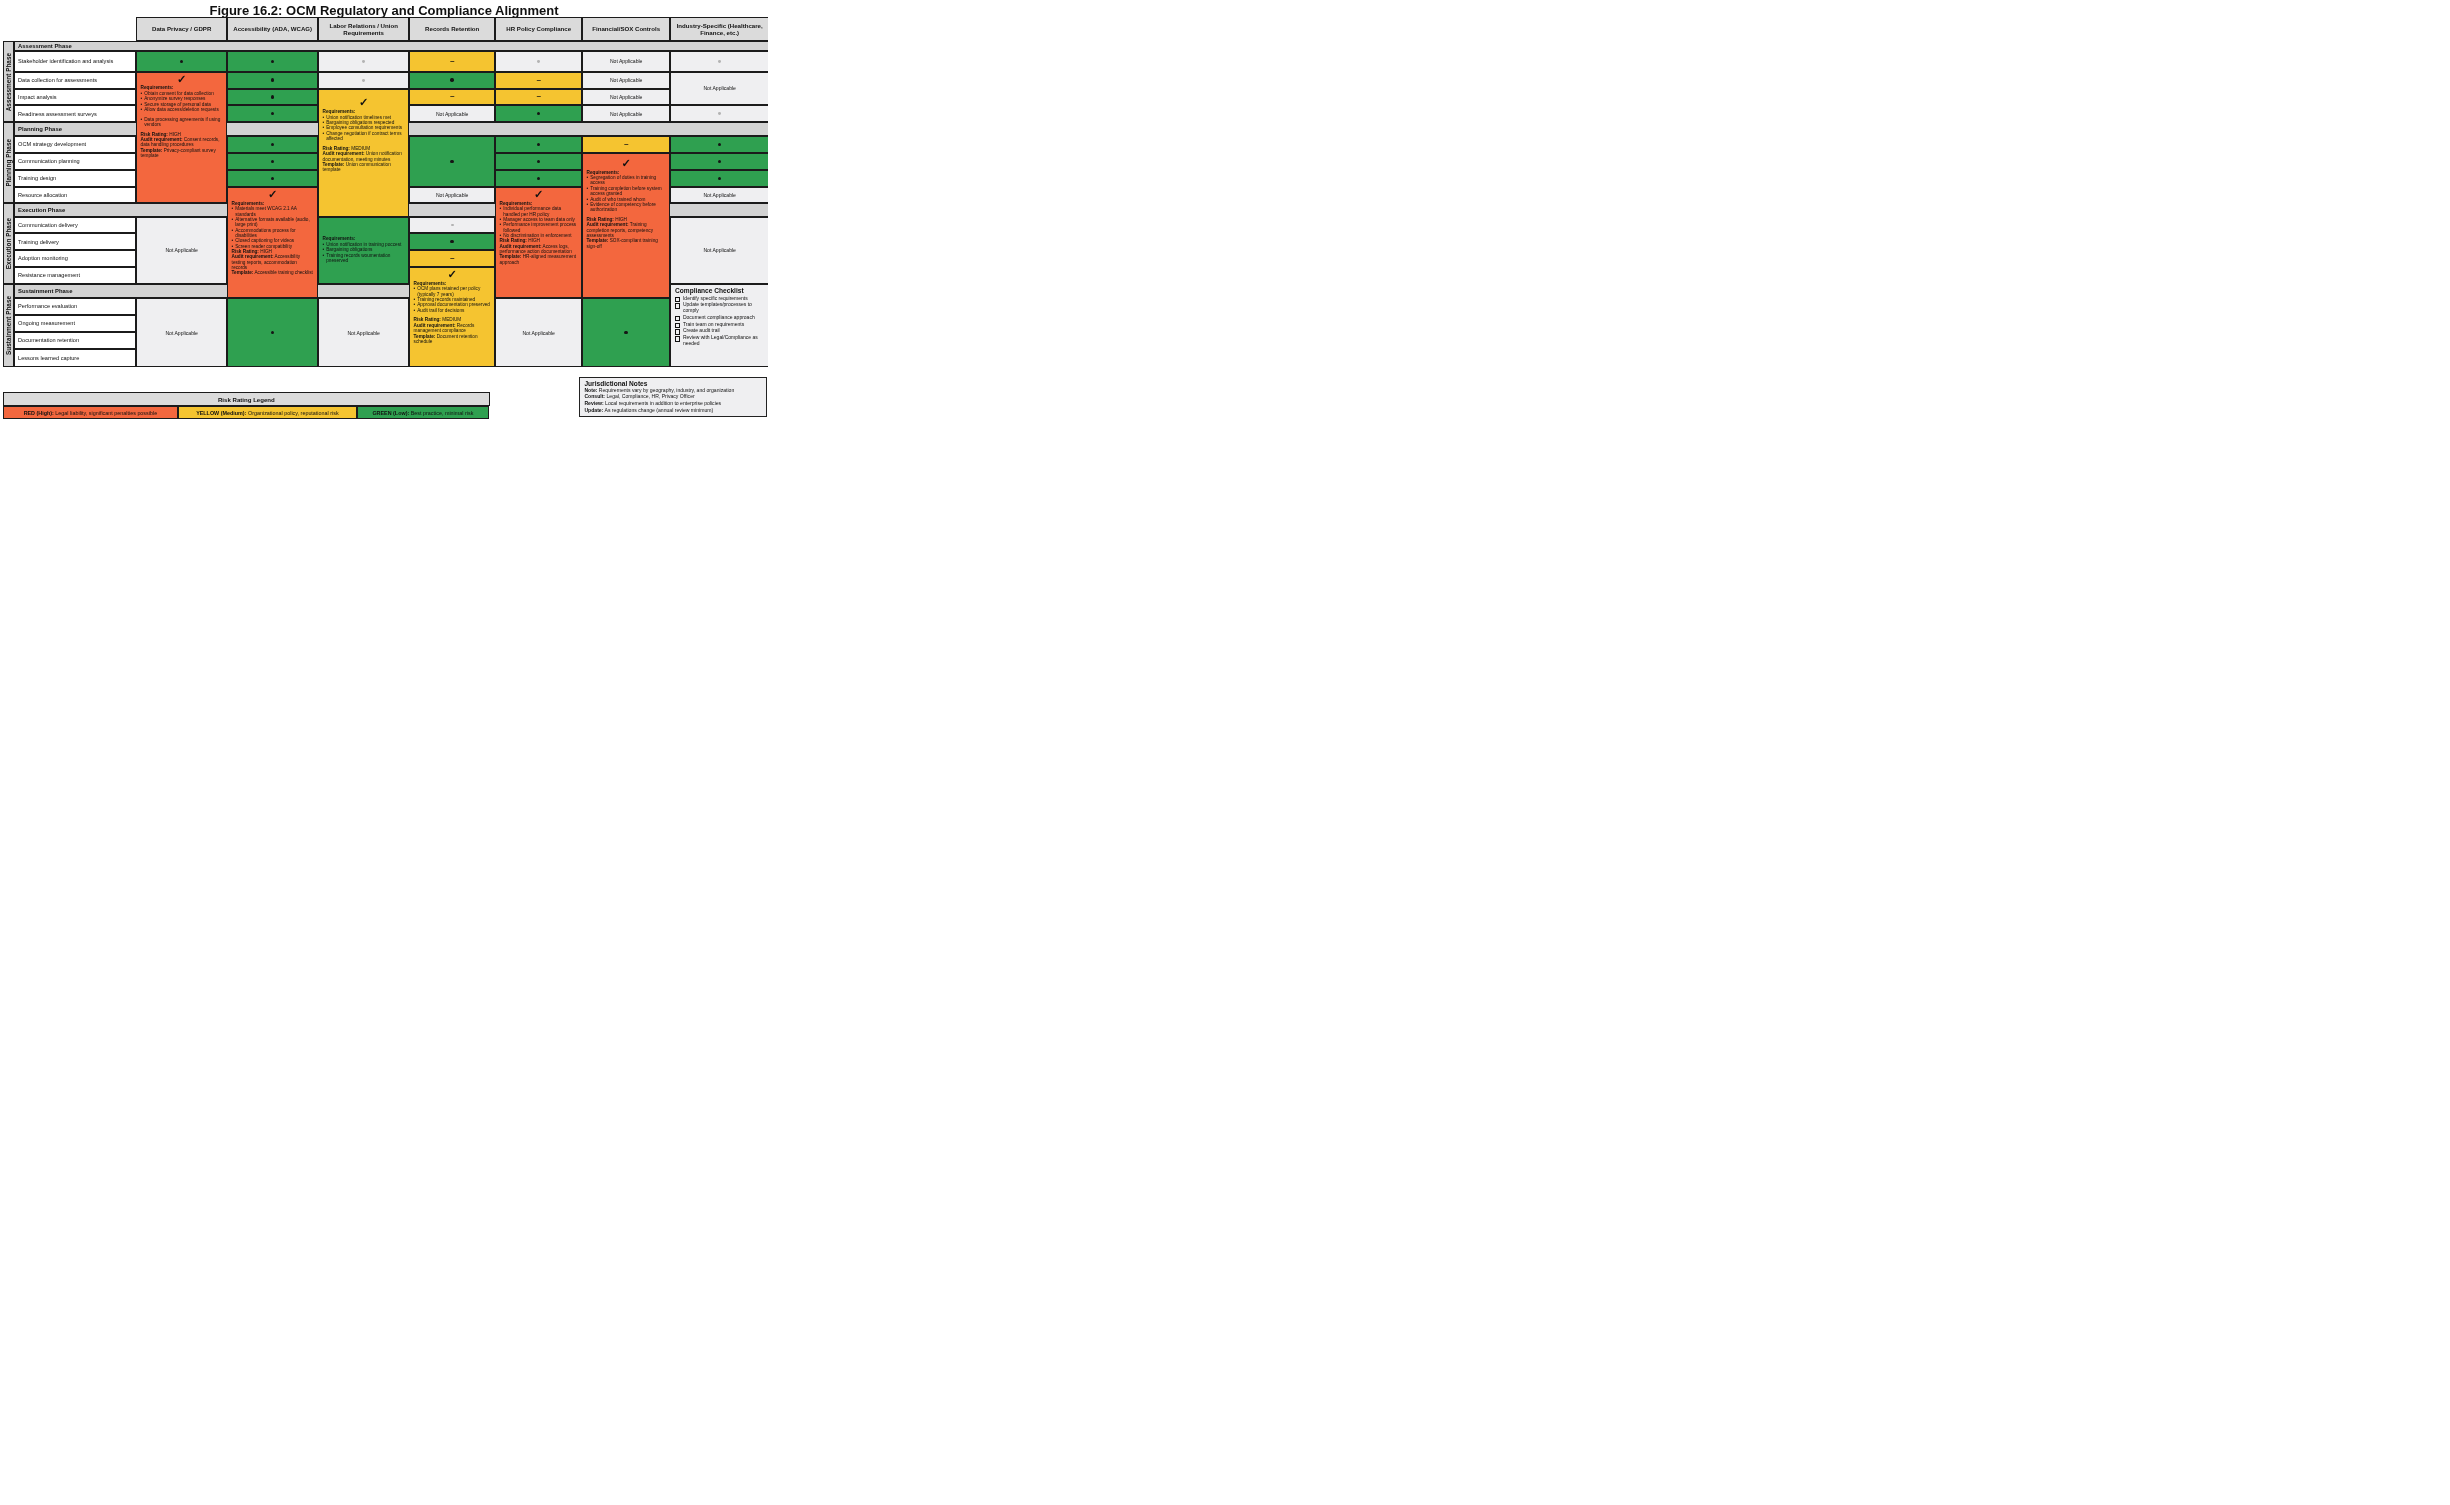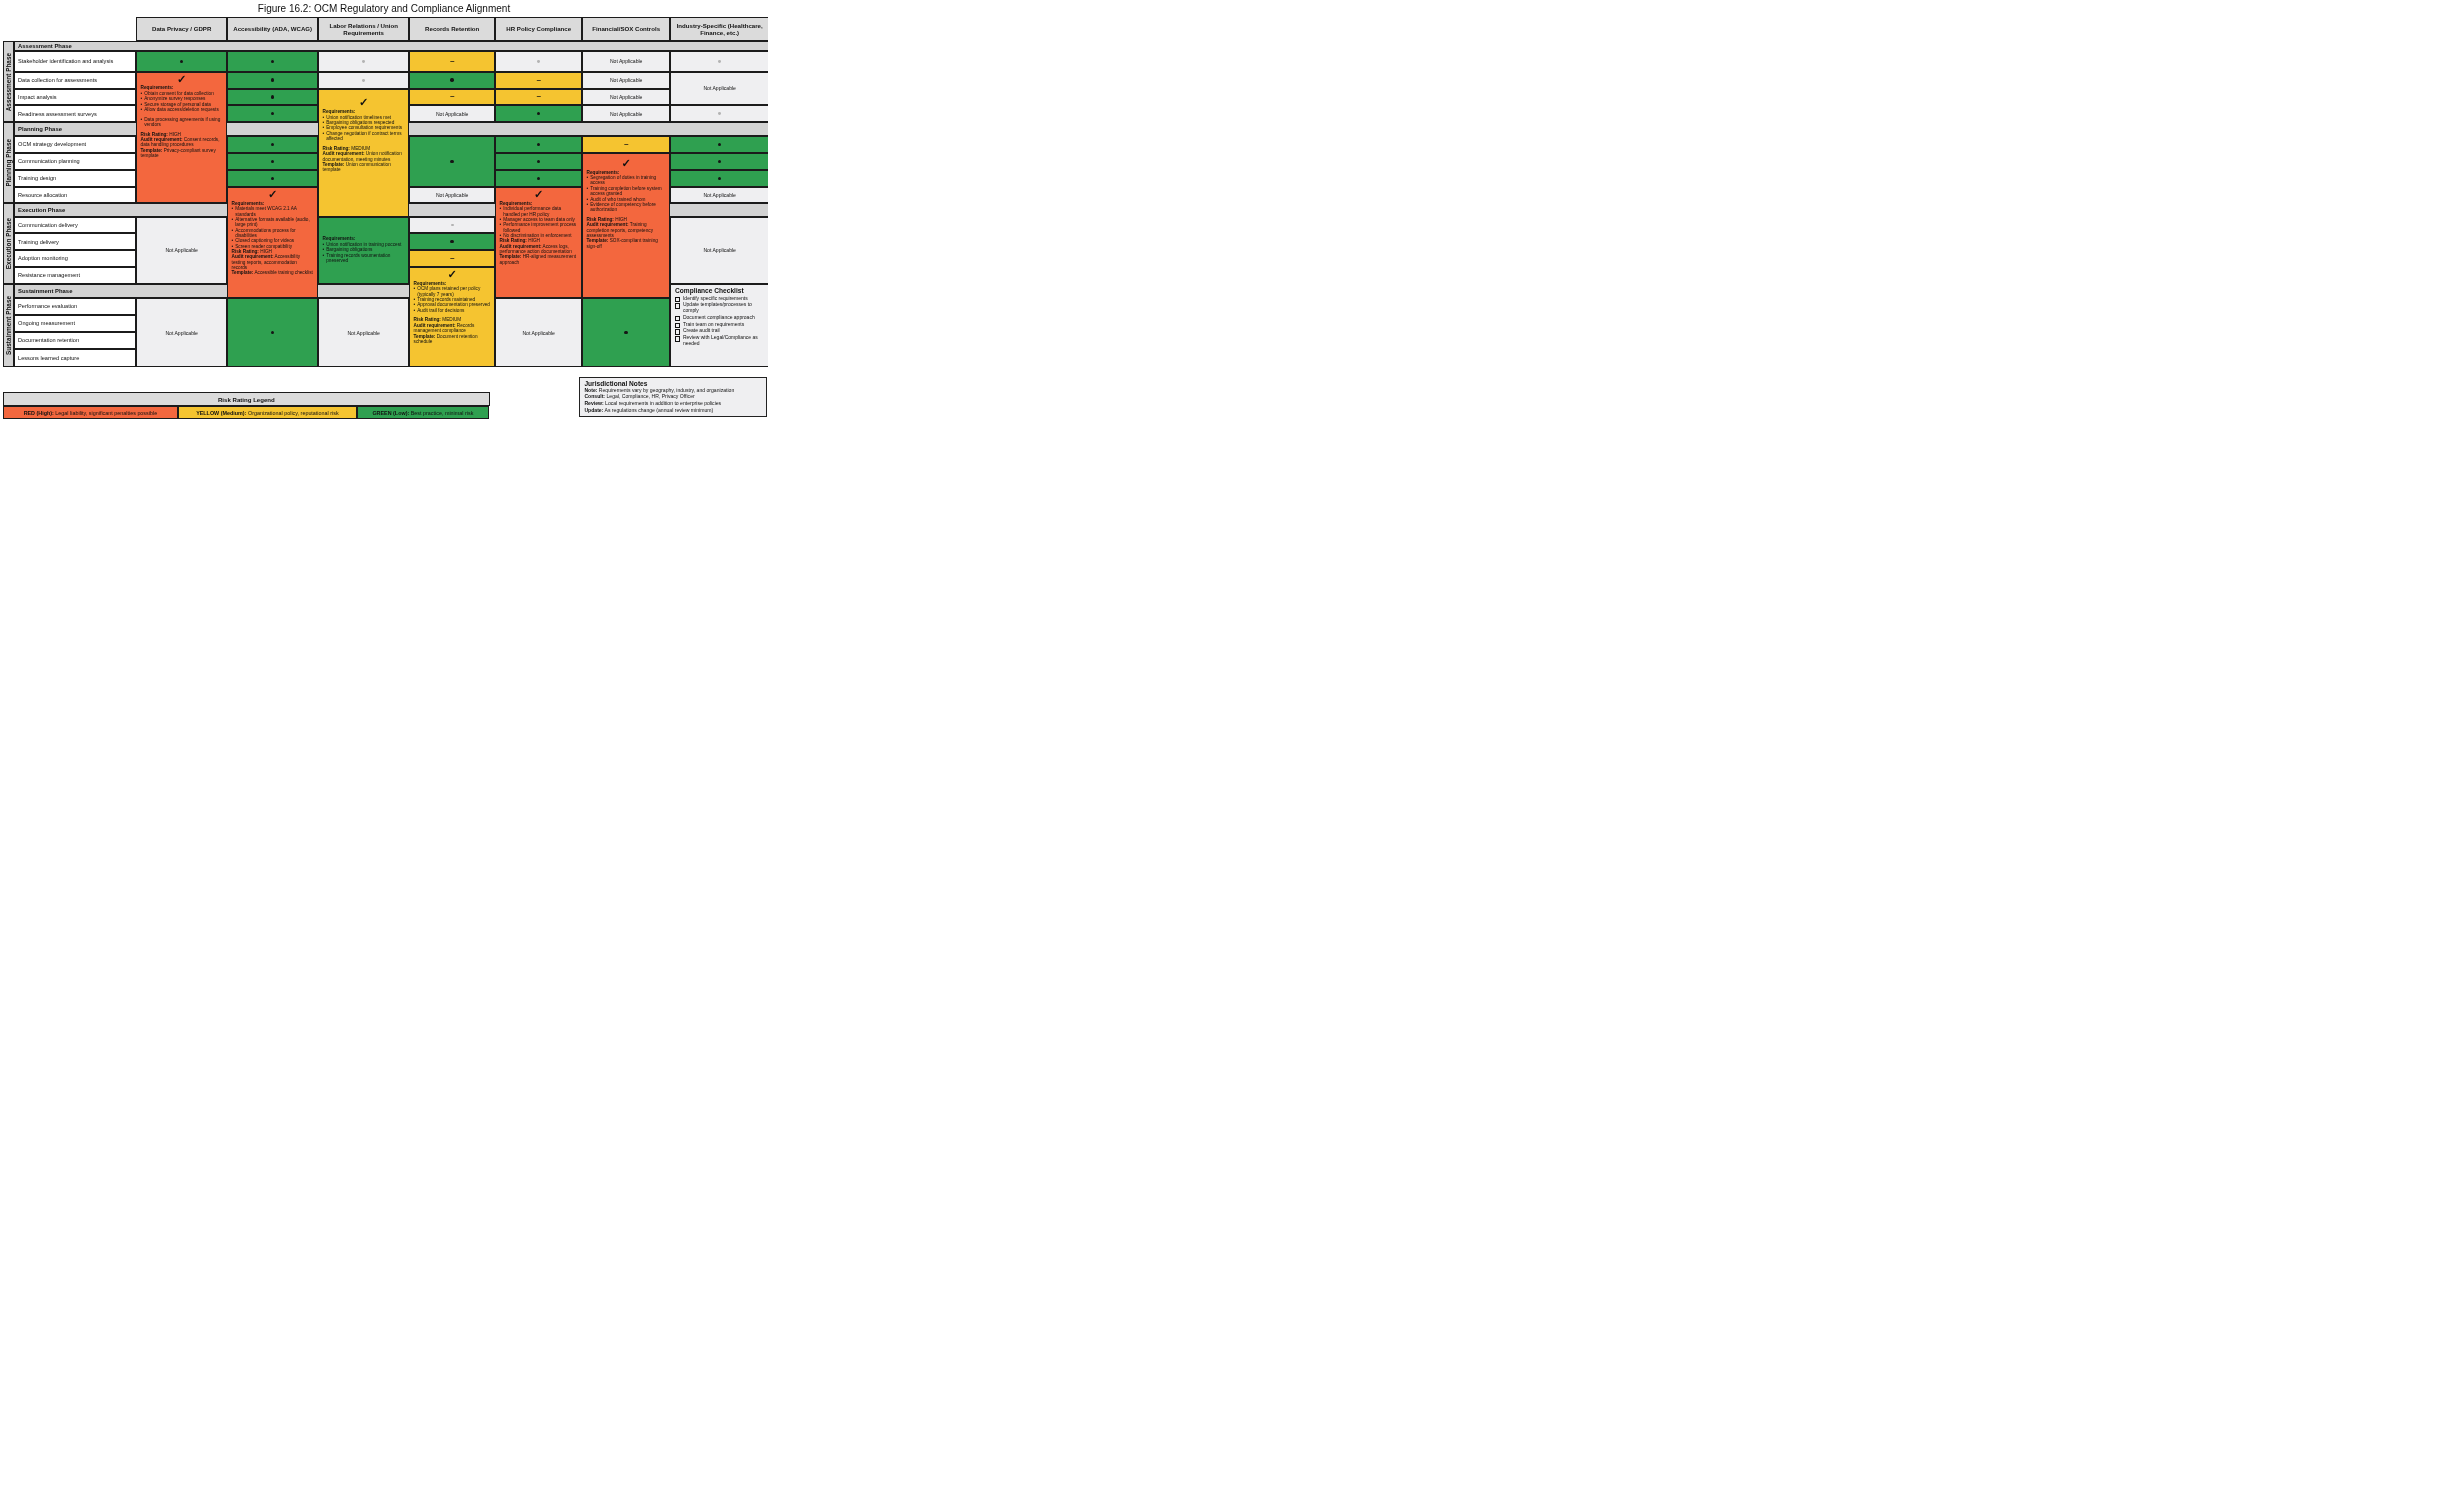--- a/index.html
+++ b/index.html
@@ -1,17 +1,17 @@
 <!DOCTYPE html>
 <html style="font-size:7.8px"><head>
 <meta charset="utf-8">
 <style>
   html,body{margin:0;padding:0;background:#fff;font-family:"Liberation Sans",sans-serif;color:#111;}
   #page{position:relative;width:768px;height:419px;background:#fff;overflow:hidden;}
-  #title{position:absolute;top:2.5px;left:0;width:100%;text-align:center;font-size:10px;font-weight:normal;}
+  #title{position:absolute;top:2.5px;left:0;width:100%;text-align:center;font-size:13px;font-weight:bold;}
   #matrix{position:absolute;top:16.7px;left:2.9px;display:grid;
     grid-template-columns:11.3px 122px 91px 91px 91px 86px 87px 88px 99px;
     grid-template-rows:24.5px 9.8px 20.6px 17px 16.7px 17px 14px 16.7px 17px 17px 16px 13.7px 16.7px 16.7px 17px 17px 14px 17px 17px 17px 18px;}
   .c{border:0.5px solid #1b1b1b;box-sizing:border-box;position:relative;overflow:hidden;}
   .hdr{background:#DBDBDB;font-weight:bold;font-size:6.1px;display:flex;align-items:center;justify-content:center;text-align:center;line-height:1.15;padding:1px 2.5px;z-index:1;}
   .pcol{background:#D3D3D3;display:flex;align-items:center;justify-content:center;z-index:1;}
   .pcol span{writing-mode:vertical-rl;transform:rotate(180deg);font-weight:bold;font-size:6.4px;white-space:nowrap;}
   .band{background:#D3D3D3;z-index:0;display:flex;align-items:center;}
   .band b{font-size:5.9px;padding-left:2.9px;}
   .act{background:#fff;font-size:5.6px;display:flex;align-items:center;padding:0.5px 2.9px;line-height:1.12;z-index:1;}

